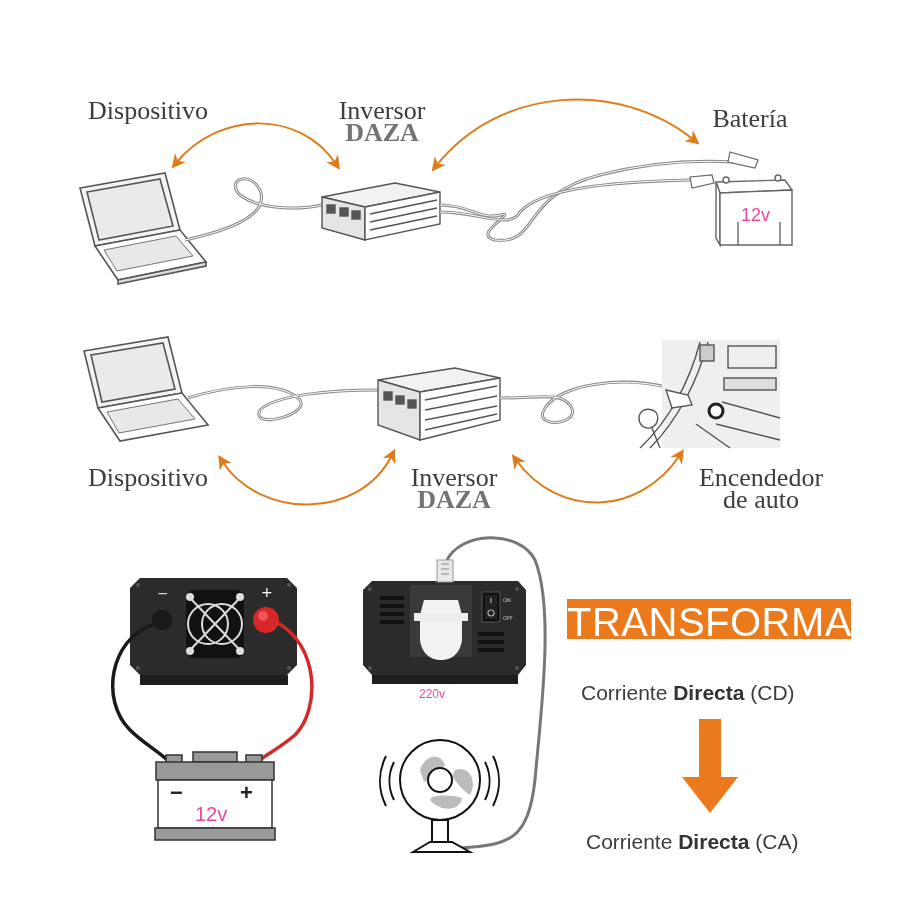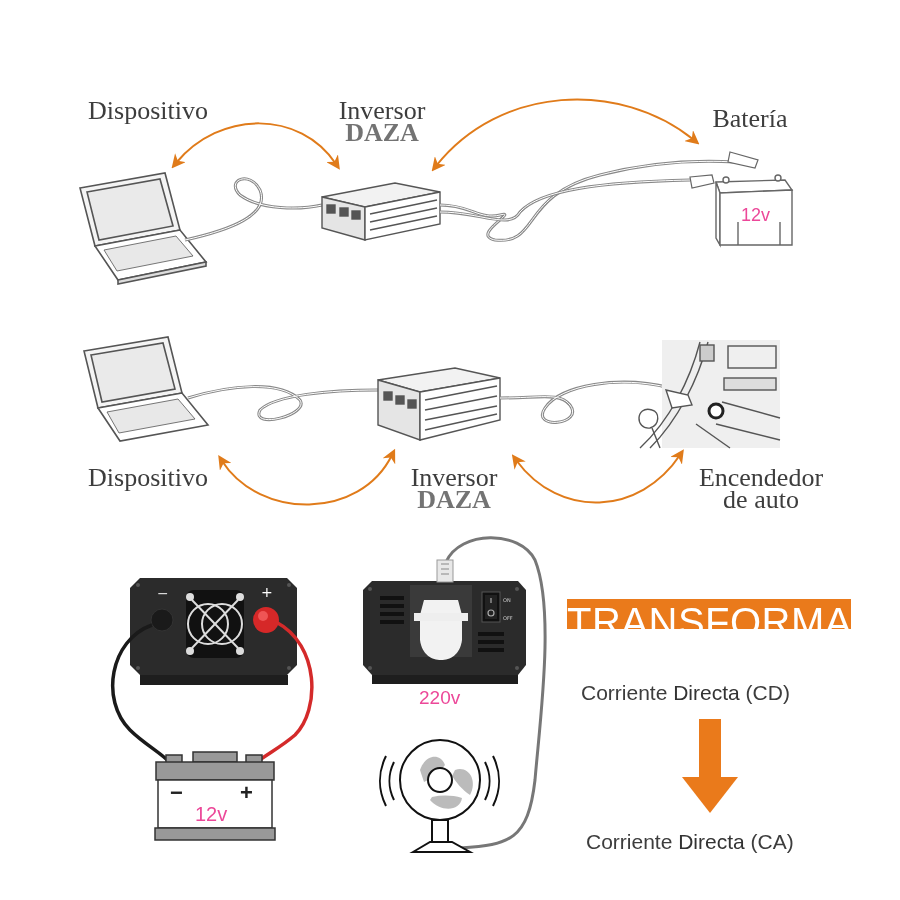--- a/index.html
+++ b/index.html
@@ -1,25 +1,25 @@
 <!DOCTYPE html>
 <html><head>
 <meta charset="utf-8">
 <style>
   html, body { margin:0; padding:0; background:#ffffff; }
   body { width:900px; height:900px; position:relative; overflow:hidden;
          font-family:"Liberation Sans", "DejaVu Sans", sans-serif; color:#3a3a3a; }
   .lbl { position:absolute; font-size:26px; color:#3d3d3d; text-align:center; line-height:22px;font-family:Liberation Serif, serif; }
   .lbl b { font-weight:700; color:#737373; }
   svg.layer { position:absolute; left:0; top:0; width:900px; height:900px; }
-  .transforma { position:absolute; left:567px; top:599px; width:284px; height:30px;
+  .transforma { position:absolute; left:567px; top:599px; width:284px; height:40px;
                 background:#ea7a1b; color:#fff; font-size:40px; font-weight:400;
                 line-height:46px; letter-spacing:0.5px; }
   .cur { position:absolute; font-size:21px; color:#3d3d3d; white-space:nowrap; }
-  .cur b { font-weight:400; color:#333; }
+  .cur b { font-weight:700; color:#333; }
   .volt { position:absolute; font-weight:400; color:#ec4899; font-size:20px; }
 </style>
 </head>
 <body>
 
 <svg class="layer" viewBox="0 0 900 900">
   <defs>
     <marker id="ah" viewBox="0 0 10 10" refX="5" refY="5" markerWidth="7" markerHeight="7" orient="auto-start-reverse">
       <path d="M0,0 L10,5 L0,10 L3,5 z" fill="#e07b1a"></path>
     </marker>
@@ -222,17 +222,17 @@
   <div>Inversor</div>
   <b>DAZA</b>
 </div>
 <div class="lbl" style="left:695px; top:467px; width:132px;">
   <div>Encendedor</div>
   <div>de auto</div>
 </div>
 
 <div class="volt" style="left:195px; top:803px; font-size:20px;">12v</div>
 
-<div class="volt" style="left:419px; top:687px; font-size:19px;">220v</div>
+<div class="volt" style="left:419px; top:687px; font-size:12px;">220v</div>
 
 <div class="transforma">TRANSFORMA</div>
 <div class="cur" style="left:581px; top:681px;"><span>Corriente </span><b>Directa</b><span> (CD)</span></div>
 <div class="cur" style="left:586px; top:830px;"><span>Corriente </span><b>Directa</b><span> (CA)</span></div>
 
 </body></html>

